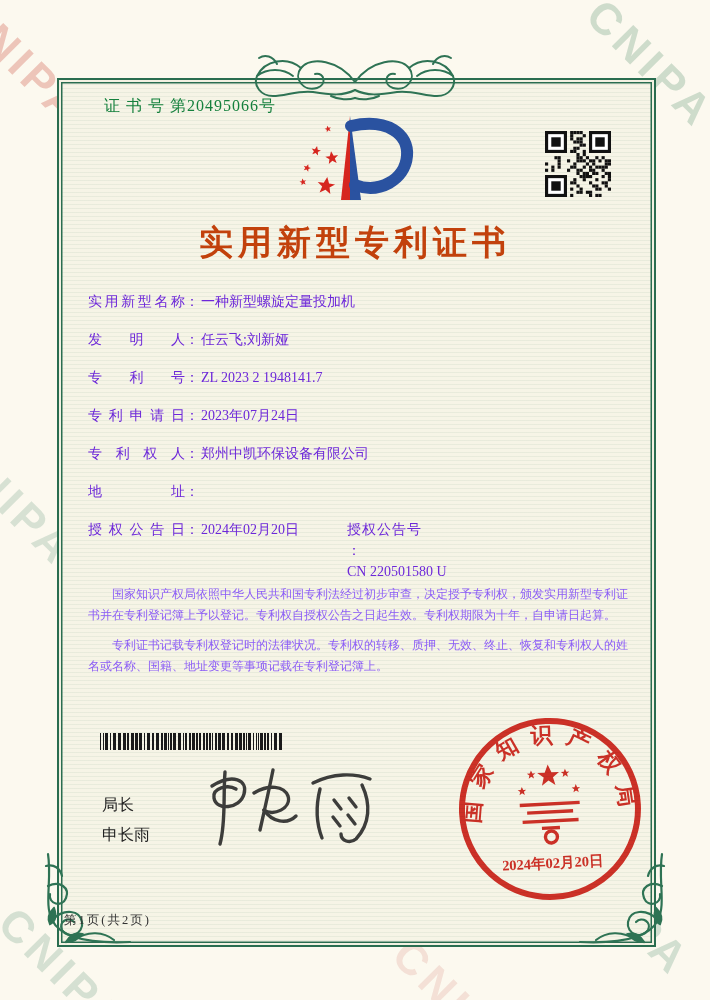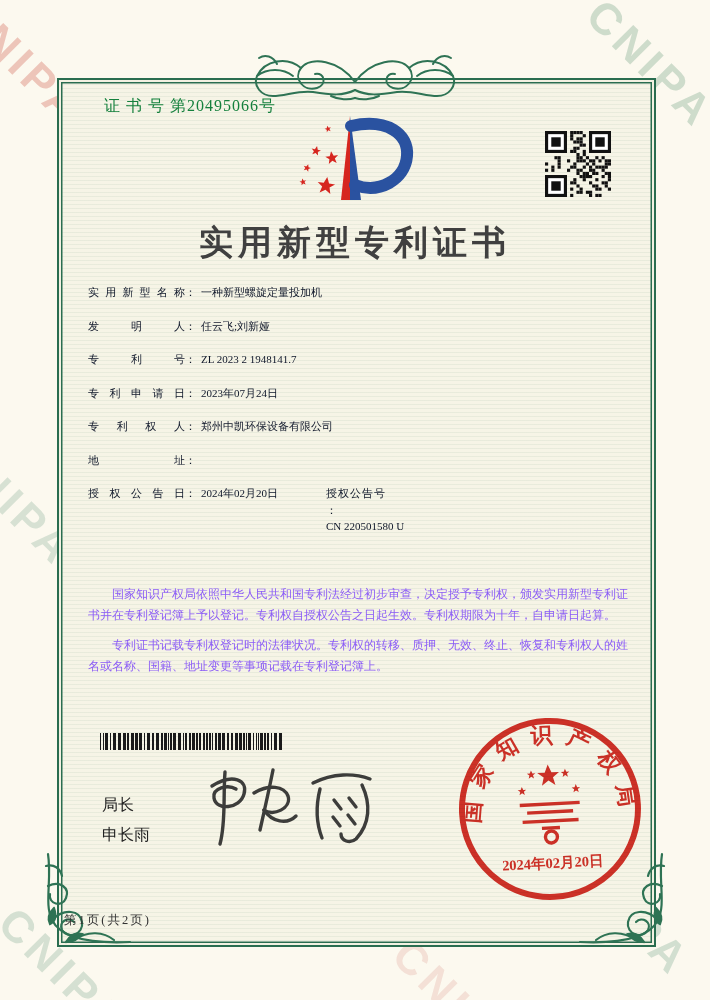--- a/index.html
+++ b/index.html
@@ -13,22 +13,22 @@
          box-shadow:inset 0 0 0 2px #f3f1e2, inset 0 0 0 3.5px #2a6d50;
          background:repeating-linear-gradient(0deg, rgba(110,155,125,0.10) 0 1px, transparent 1px 4px), #f6f4e6;}
   .crest{position:absolute;left:247px;top:52px;width:216px;height:52px;}
   .corner{position:absolute;width:92px;height:100px;}
   .corner-bl{left:40px;top:852px;}
   .corner-br{left:578px;top:852px;transform:scaleX(-1);}
   .cert-no{position:absolute;left:104px;top:96px;font-size:16px;letter-spacing:1px;color:#15803d;}
   .logo{position:absolute;left:283px;top:106px;width:140px;height:102px;}
   .qr{position:absolute;left:545px;top:131px;width:66px;height:66px;}
   .title{position:absolute;left:0;top:220px;width:710px;text-align:center;margin:0;
-         font-size:34px;font-weight:bold;letter-spacing:5px;color:#404040;}
-  .fields{position:absolute;left:88px;top:284px;width:548px;font-size:11px;color:#0f172a;}
+         font-size:34px;font-weight:bold;letter-spacing:5px;color:#c2410c;}
+  .fields{position:absolute;left:88px;top:291px;width:548px;font-size:14px;color:#6d28d9;}
   .frow{display:flex;align-items:flex-start;margin-bottom:17px;line-height:1.5;}
   .flabel{flex:0 0 97px;text-align:justify;text-align-last:justify;}
   .fcolon{flex:0 0 16px;}
   .fvalue{flex:0 1 auto;}
   .fvalue.addr{max-width:372px;line-height:1.45;}
   .fpair2{display:flex;margin-left:48px;flex-direction:column;}
   .fpair2 .flabel2{letter-spacing:1px;}
   .bodytext{position:absolute;left:88px;top:584px;width:540px;font-size:12px;line-height:1.72;
             text-align:justify;color:#8b5cf6;}
   .bodytext p{margin:0 0 10px;text-indent:2em;}

